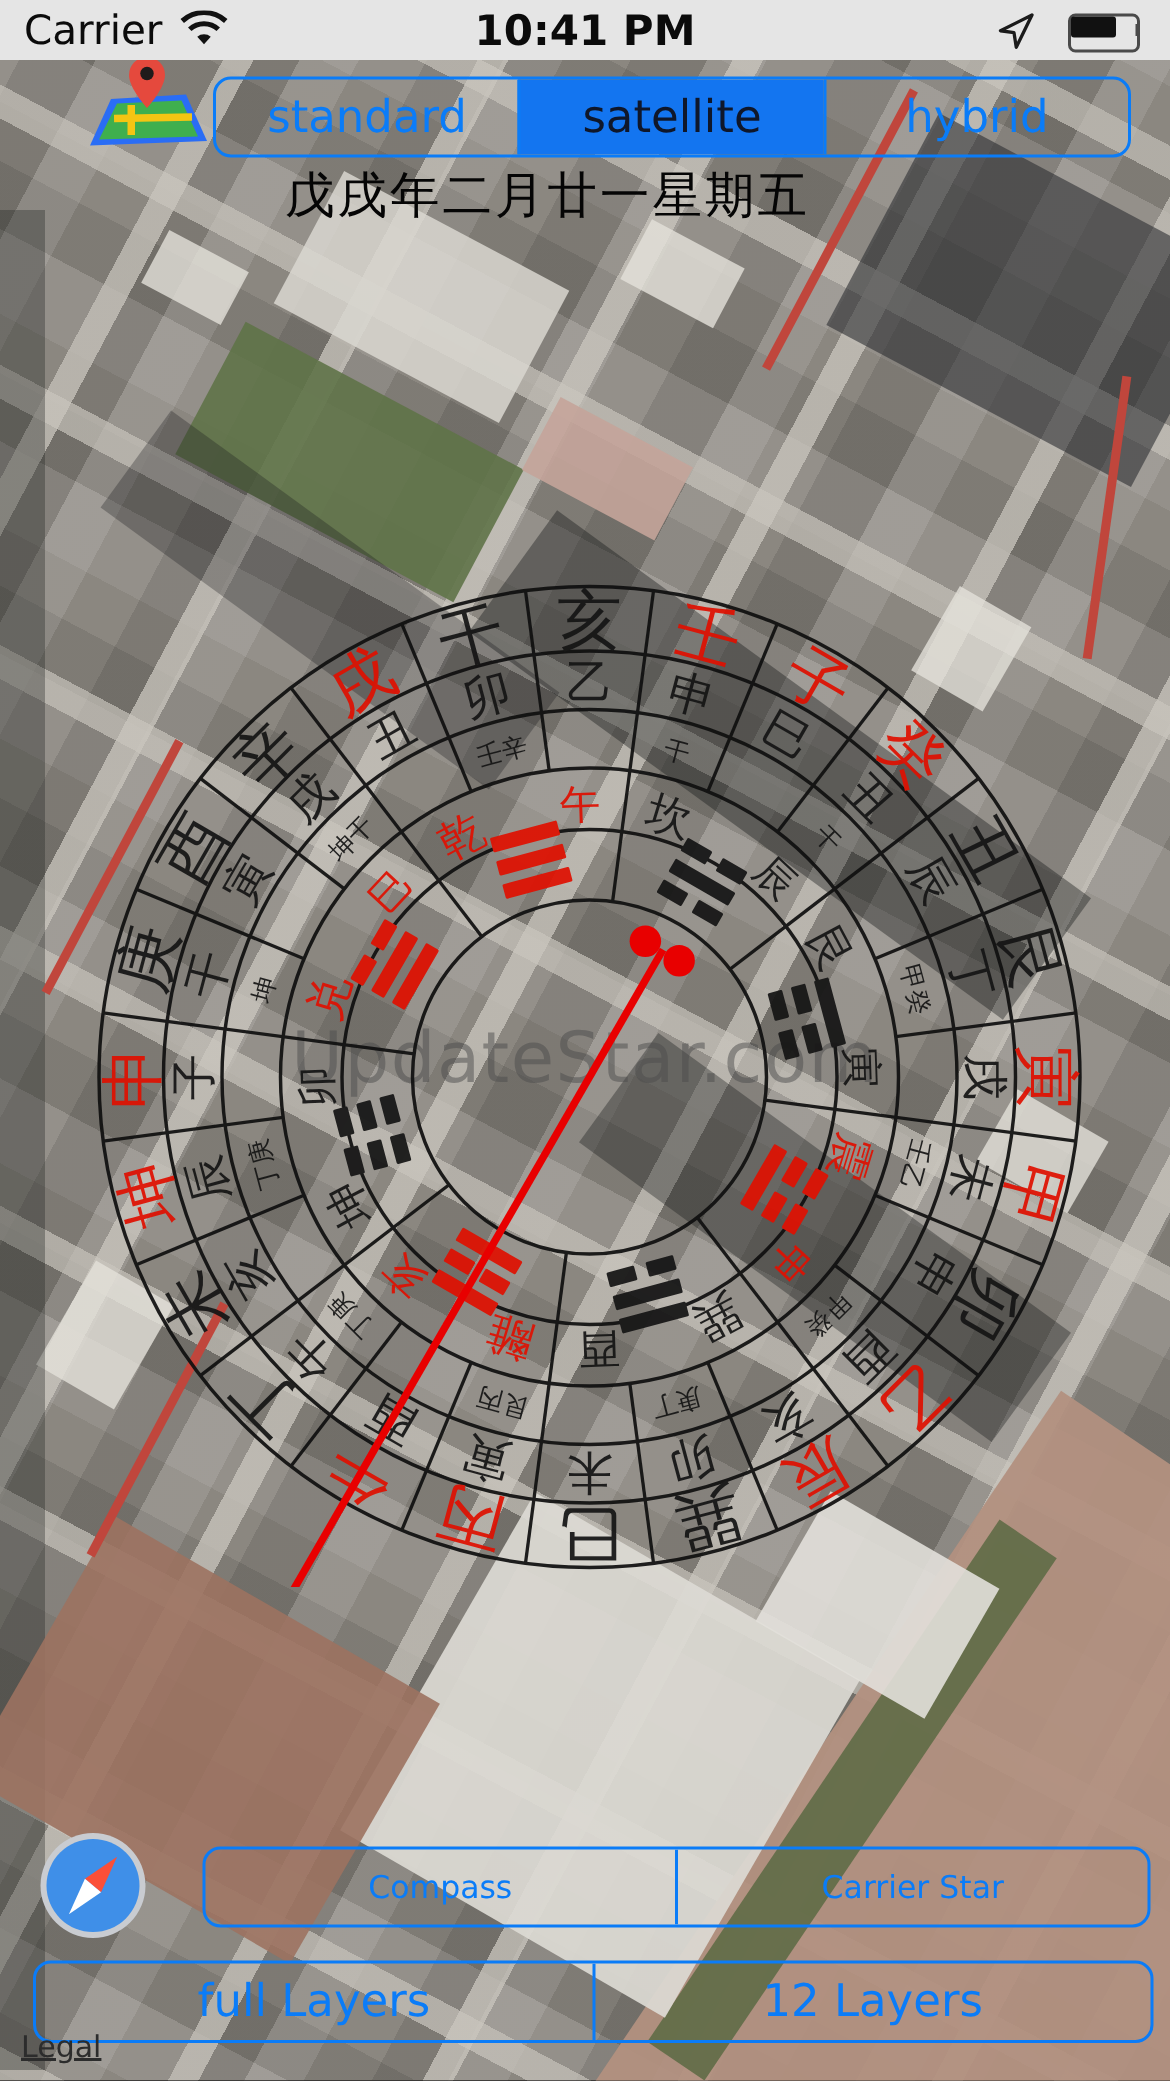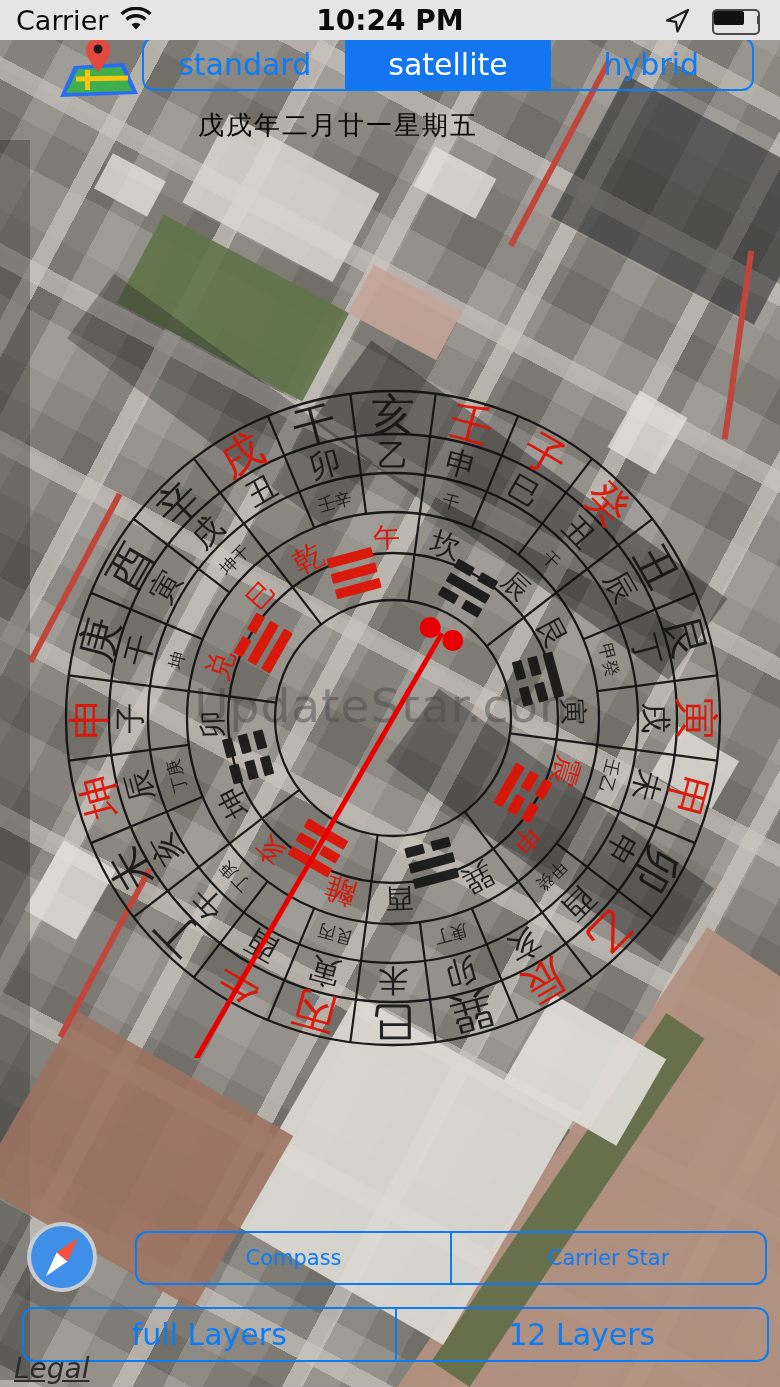--- a/index.html
+++ b/index.html
@@ -22,40 +22,40 @@
   #navarrow{position:absolute;right:90px;top:8px;}
   #battery{position:absolute;right:16px;top:9px;width:52px;height:22px;}
   #battbody{position:absolute;left:0;top:0;width:44px;height:22px;border:2px solid #4a4a4a;border-radius:5px;}
   #battfill{position:absolute;left:2px;top:2px;width:30px;height:14px;background:#111;border-radius:2px;}
   #battnub{position:absolute;right:4px;top:7px;width:3px;height:8px;background:#4a4a4a;border-radius:0 2px 2px 0;}
   
   .seg{position:absolute;display:flex;border:2px solid #0a7cf8;border-radius:12px;overflow:hidden;z-index:8;}
   .seg .cell{flex:1;display:flex;align-items:center;justify-content:center;
     font-size:30px;color:#0a7cf8;border-left:2px solid #0a7cf8;cursor:pointer;}
   .seg .cell:first-child{border-left:none;}
-  .seg .cell.sel{background:#1375f0;color:#ffffff;}
-  #maptype{left:142px;top:37px;width:608px;height:50px;}
+  .seg .cell.sel{background:#1375f0;color:#0f172a;}
+  #maptype{left:142px;top:51px;width:608px;height:50px;}
   #btnrow{left:135px;top:1231px;width:628px;height:50px;}
   #btnrow .cell{font-size:21px;}
   #layers{left:22px;top:1307px;width:743px;height:51px;}
   
   #appicon{position:absolute;left:52px;top:36px;width:92px;height:66px;z-index:8;cursor:pointer;}
   
   #dateband{position:absolute;left:0;top:108px;width:676px;text-align:center;z-index:7;
-    font-size:26px;letter-spacing:2px;color:#050505;}
+    font-size:33px;letter-spacing:2px;color:#050505;padding-left:27px;}
   
   #watermark{position:absolute;left:0;top:678px;width:780px;text-align:center;z-index:2;
     font-size:47px;color:rgba(75,75,75,.5);letter-spacing:1px;}
   
   #luopan{position:absolute;left:53px;top:378px;width:680px;height:680px;z-index:3;}
   
   #safari{position:absolute;left:25px;top:1220px;width:74px;height:74px;z-index:8;cursor:pointer;}
   
-  #legal{position:absolute;left:14px;top:1352px;z-index:8;font-size:28px;color:#2c2c2c;
-    text-decoration:underline;cursor:pointer;font-style:italic;}
+  #legal{position:absolute;left:14px;top:1352px;z-index:8;font-size:20px;color:#2c2c2c;
+    text-decoration:underline;cursor:pointer;}
 </style>
 </head>
 <body>
 
 <div id="screen">
 
   <div id="map">
     <div class="patch" style="left:128px;top:258px;width:210px;height:100px;background:#5f7348;opacity:.9;transform:rotate(28deg)"></div>
     <div class="patch" style="left:196px;top:148px;width:170px;height:100px;background:#d9d7d0;opacity:.85;transform:rotate(28deg)"></div>
     <div class="patch" style="left:575px;top:120px;width:230px;height:160px;background:rgba(45,47,50,.6);transform:rotate(28deg)"></div>
@@ -250,21 +250,21 @@
       </g>
     </svg>
 
   <div id="statusbar">
     <span id="carrier">Carrier</span>
     <svg id="wifi" width="32" height="26" viewBox="0 0 32 26">
       <path d="M16 22.5 L11.5 17.5 a7 7 0 0 1 9 0 Z" fill="#111"></path>
       <path d="M6.5 12.5 a14 14 0 0 1 19 0" fill="none" stroke="#111" stroke-width="3.4"></path>
       <path d="M1.5 7 a21.5 21.5 0 0 1 29 0" fill="none" stroke="#111" stroke-width="3.4"></path>
     </svg>
-    <span id="clock">10:24 PM</span>
+    <span id="clock">10:41 PM</span>
     <svg id="navarrow" width="26" height="26" viewBox="0 0 26 26">
       <path d="M24 2 L3 12.5 L12 13.8 L13.5 23.5 Z" fill="none" stroke="#1b1b1b" stroke-width="2.2" stroke-linejoin="round"></path>
     </svg>
     <span id="battery">
       <span id="battbody"></span>
         <span id="battfill"></span>
         <span id="battnub"></span>
     </span>
   </div>
 

